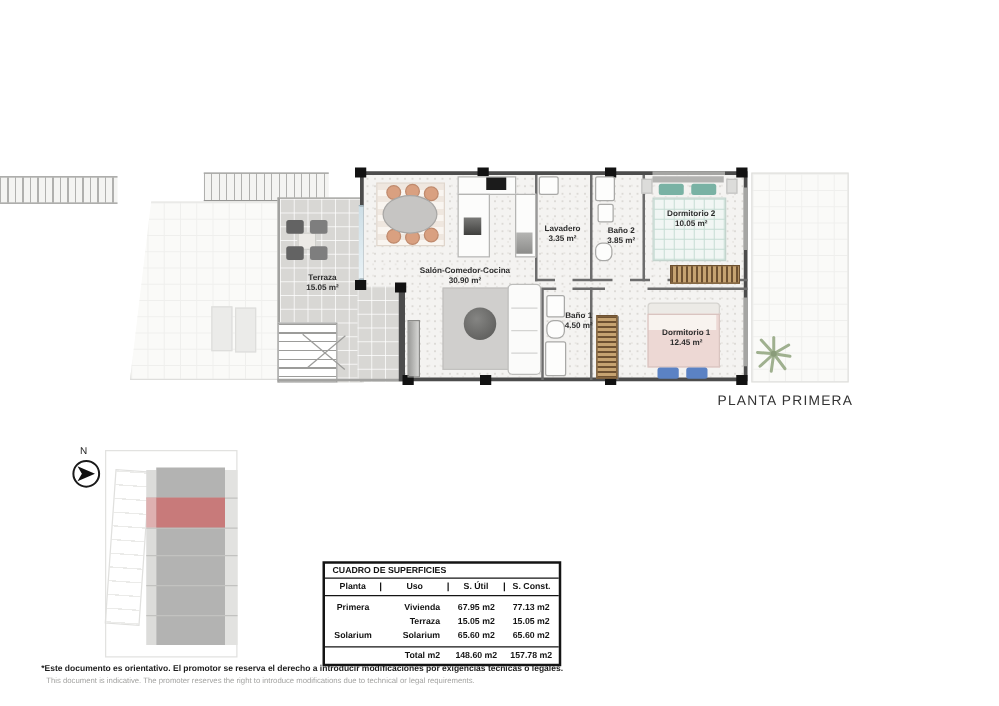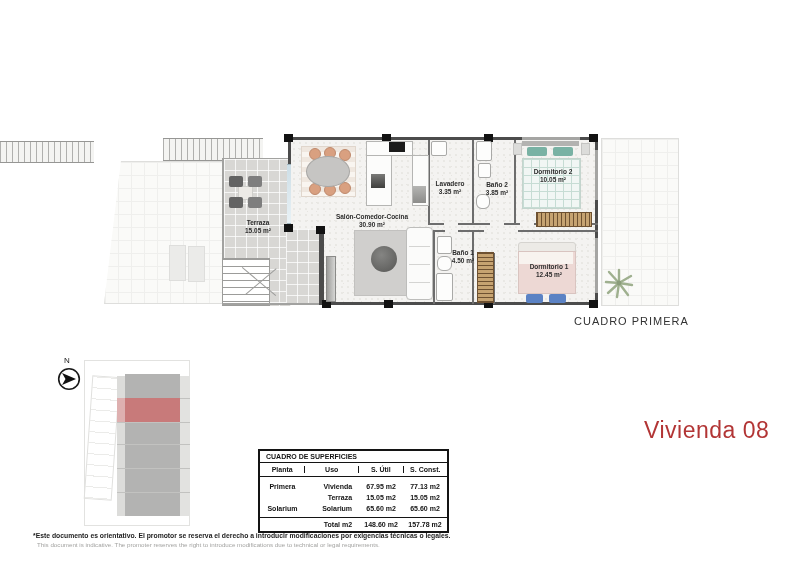--- a/index.html
+++ b/index.html
@@ -231,21 +231,21 @@
     <div class="rlabel" style="left:438px;top:249px;width:50px;">
       <span>Baño 1</span>
         <span>4.50 m²</span>
     </div>
     <div class="rlabel" style="left:519px;top:263px;width:60px;">
       <span>Dormitorio 1</span>
         <span>12.45 m²</span>
     </div>
   </div>
 
-  <div class="abs plan-title" style="left:574px;top:315px;">CUADRO PRIMERA</div>
+  <div class="abs plan-title" style="left:574px;top:315px;">PLANTA PRIMERA</div>
 
   <div class="abs" style="left:30px;top:350px;width:180px;height:180px;">
 
     <div class="abs" style="left:34px;top:6px;font-size:8px;color:#222;">N</div>
     <svg class="abs" style="left:27px;top:17px;" width="24" height="24" viewBox="0 0 24 24">
       <circle cx="12" cy="12" r="10.3" fill="#fff" stroke="#1a1a1a" stroke-width="1.6"></circle>
       <polygon points="5,6 19,12 5,18 8.5,12" fill="#111"></polygon>
     </svg>
 
     <div class="abs" style="left:54px;top:10px;width:104px;height:164px;border:1px solid #e2e2e0;"></div>
@@ -258,21 +258,20 @@
     <div class="abs" style="left:87px;top:48px;width:73px;height:1px;background:#c2c2c0;"></div>
     <div class="abs" style="left:87px;top:72px;width:73px;height:1px;background:#c2c2c0;"></div>
     <div class="abs" style="left:87px;top:94px;width:73px;height:1px;background:#c2c2c0;"></div>
     <div class="abs" style="left:87px;top:118px;width:73px;height:1px;background:#c2c2c0;"></div>
     <div class="abs" style="left:87px;top:142px;width:73px;height:1px;background:#c2c2c0;"></div>
 
     <div class="abs" style="left:87px;top:48px;width:8px;height:24px;background:#deb0b0;"></div>
     <div class="abs" style="left:95px;top:48px;width:55px;height:24px;background:#c87a7a;"></div>
   </div>
 
-  <div class="abs unit-title" style="left:644px;top:417px;color:#b23535;">Vivienda 08</div>
 
   <div class="tbl">
     <div class="ttl">CUADRO DE SUPERFICIES</div>
     <div class="hdr">
       <div class="c1">Planta</div>
       <div class="c2" style="text-align:center;padding-right:0;">Uso</div>
       <div class="c3">S. Útil</div>
       <div class="c4">S. Const.</div>
     </div>
     <div class="body">

